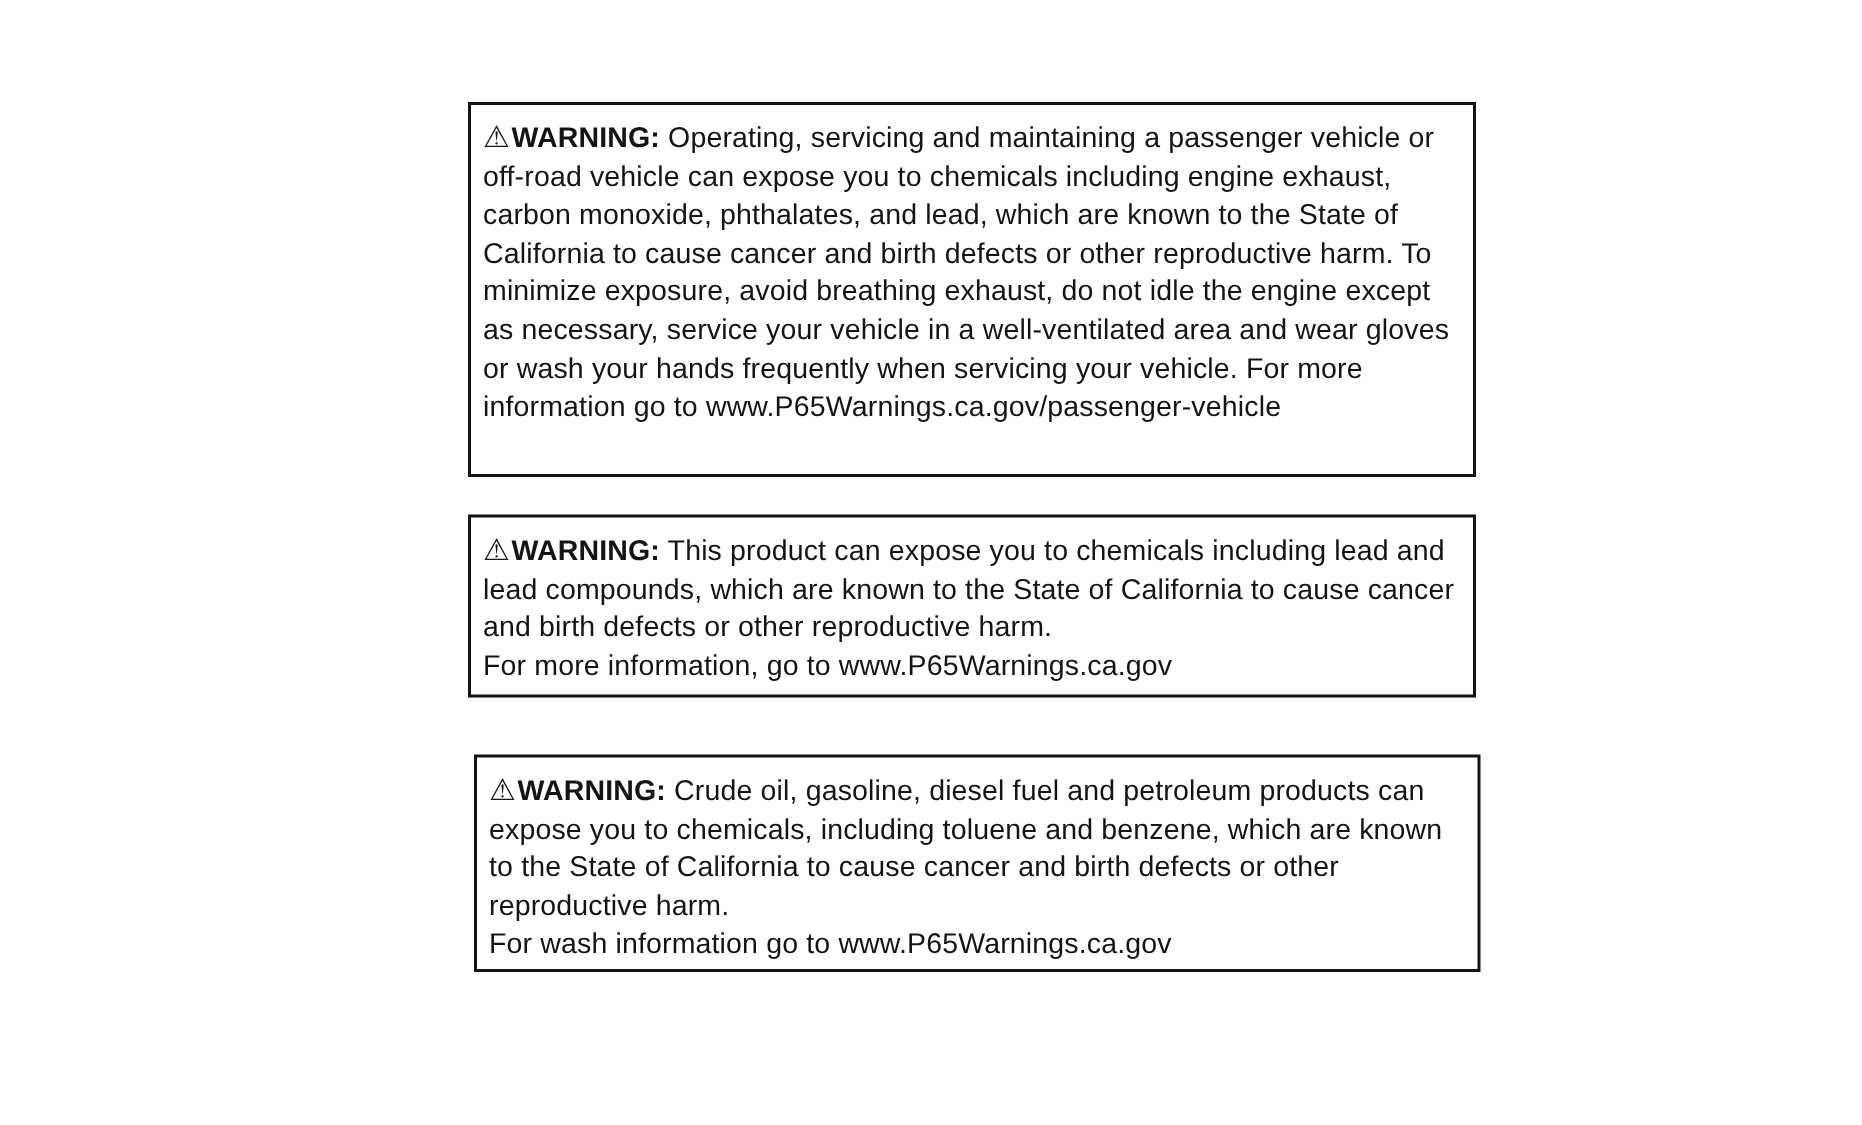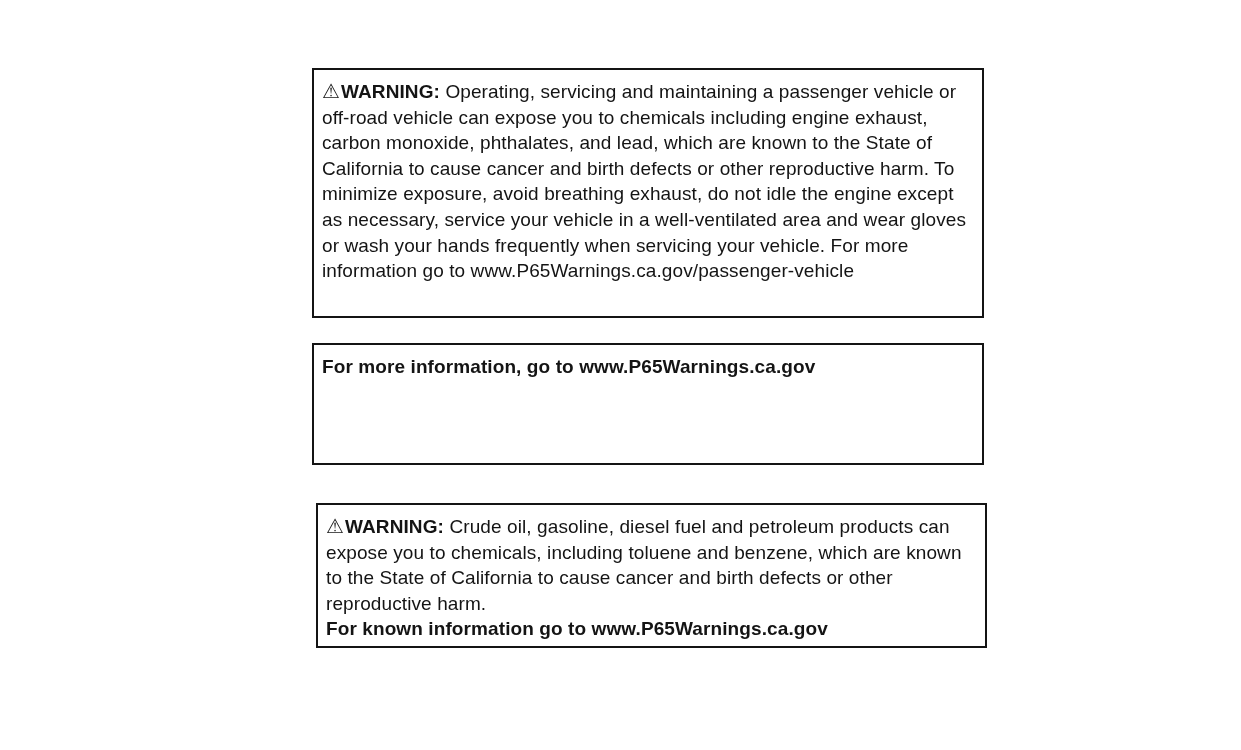--- a/index.html
+++ b/index.html
@@ -32,40 +32,44 @@
   .warn-icon {
     font-weight: 700;
     font-size: 20px;
     margin-right: 1px;
     font-family: "DejaVu Sans", sans-serif;
   }
   .warn-label {
     font-weight: 700;
   }
   .warning-footer:empty { display: none; }
-  .warning-footer { display: block; font-weight: bold; }
+  .warning-footer { display: block; }
 </style>
 </head>
 <body>
 
 <div class="canvas">
 
   <div class="warning-box box-0">
     <span class="warning-text">
       <span class="warn-icon">⚠</span><span class="warn-label">WARNING:</span>
       <span>Operating, servicing and maintaining a passenger vehicle or off-road vehicle can expose you to chemicals including engine exhaust, carbon monoxide, phthalates, and lead, which are known to the State of California to cause cancer and birth defects or other reproductive harm. To minimize exposure, avoid breathing exhaust, do not idle the engine except as necessary, service your vehicle in a well-ventilated area and wear gloves or wash your hands frequently when servicing your vehicle. For more information go to www.P65Warnings.ca.gov/passenger-vehicle</span>
     </span>
 
   </div>
 
   <div class="warning-box box-1">
+    <span class="warning-text">
+      <span class="warn-icon">⚠</span><span class="warn-label">WARNING:</span>
+      <span>This product can expose you to chemicals including lead and lead compounds, which are known to the State of California to cause cancer and birth defects or other reproductive harm.</span>
+    </span>
     <span class="warning-footer">For more information, go to www.P65Warnings.ca.gov</span>
   </div>
 
   <div class="warning-box box-2">
     <span class="warning-text">
       <span class="warn-icon">⚠</span><span class="warn-label">WARNING:</span>
       <span>Crude oil, gasoline, diesel fuel and petroleum products can expose you to chemicals, including toluene and benzene, which are known to the State of California to cause cancer and birth defects or other reproductive harm.</span>
     </span>
-    <span class="warning-footer">For known information go to www.P65Warnings.ca.gov</span>
+    <span class="warning-footer">For wash information go to www.P65Warnings.ca.gov</span>
   </div>
 
 </div>
 
 </body></html>

